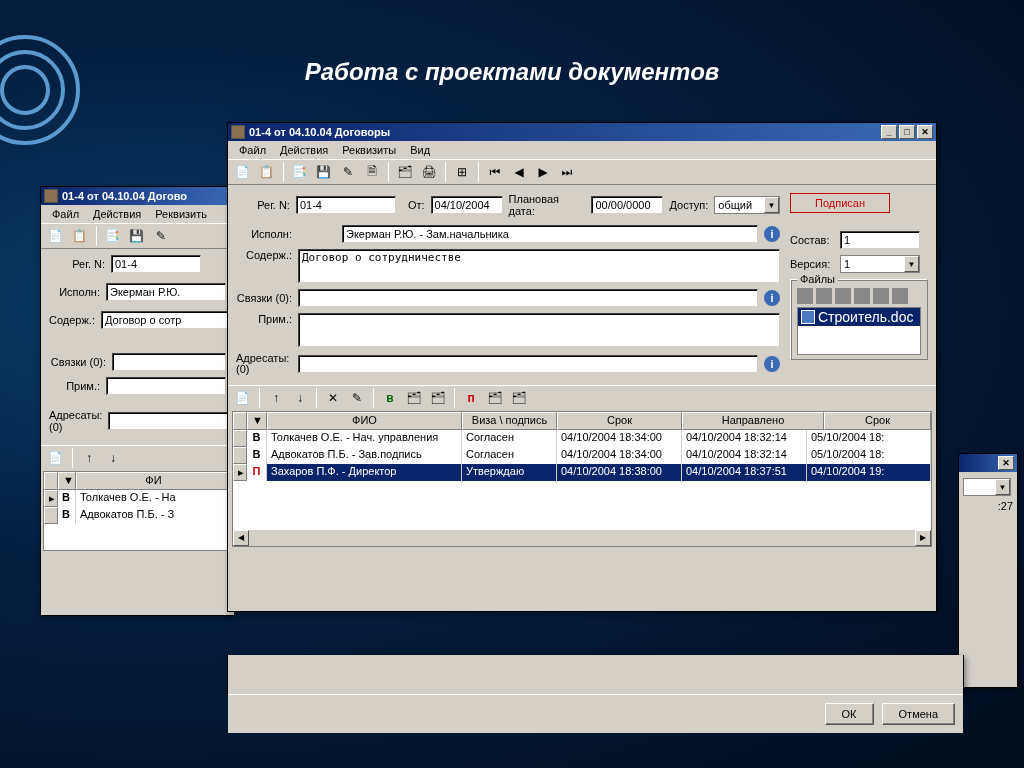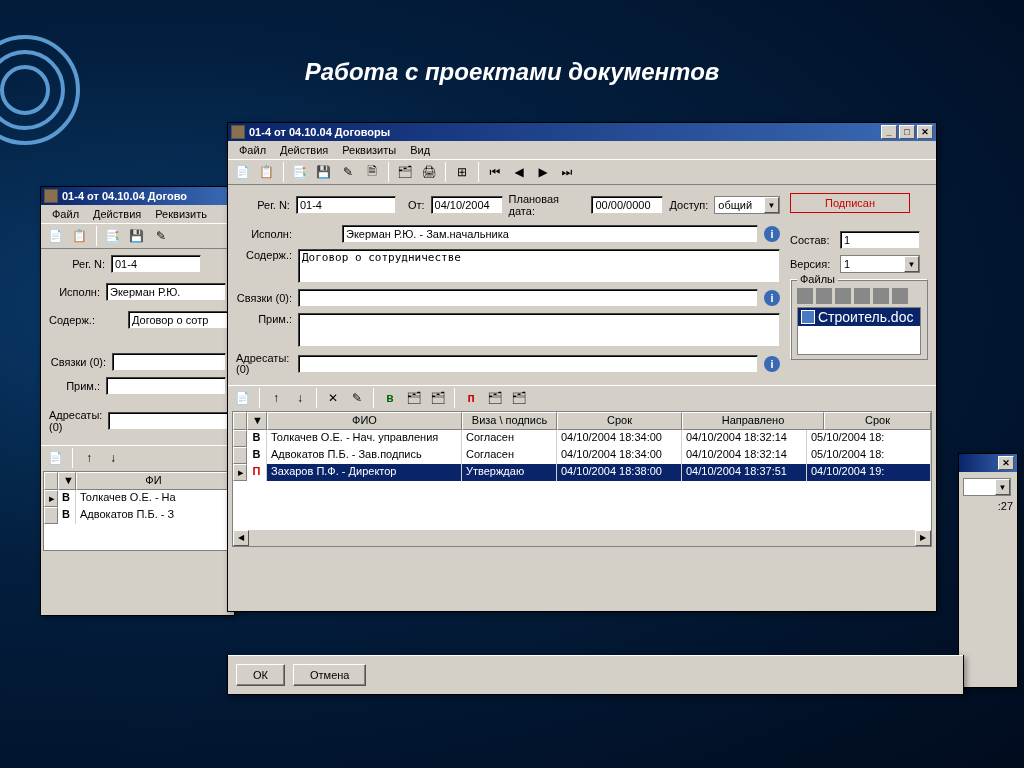--- a/index.html
+++ b/index.html
@@ -77,21 +77,21 @@
   display: flex; align-items: center; justify-content: center; font-size: 8px;
 }
 .btn {
   background: #d4d0c8; border: 1px solid #fff;
   border-right-color: #555; border-bottom-color: #555;
   box-shadow: inset -1px -1px 0 #808080;
   height: 22px; padding: 0 16px; font-size: 11px; cursor: pointer;
 }
 .status-btn {
   border: 1px solid #c00; color: #c00; background: #d4d0c8;
-  height: 20px; width: 120px; text-align: center; line-height: 18px; font-size: 11px;
+  height: 20px; width: 100px; text-align: center; line-height: 18px; font-size: 11px;
 }
 .info-icon {
   width: 16px; height: 16px; border-radius: 50%; background: #3a6ab4;
   color: #fff; font-weight: bold; text-align: center; line-height: 16px; font-size: 11px;
   cursor: pointer;
 }
 .group-box {
   border: 1px solid #808080; border-top-color: #fff; border-left-color: #fff;
   box-shadow: inset 1px 1px 0 #808080;
   padding: 8px 6px 4px; position: relative; margin-top: 6px;
@@ -125,22 +125,22 @@
 .grid-cell { padding: 1px 4px; border-right: 1px solid #d4d0c8; overflow: hidden; white-space: nowrap; }
 .marker { width: 14px; text-align: center; color: #000; background: #d4d0c8; border: 1px solid #fff; border-right-color:#808080; border-bottom-color:#808080; }
 .type-b { color: #000; font-weight: bold; }
 .type-p { color: #c00; font-weight: bold; }
 .scrollbar-h {
   height: 16px; background: #d4d0c8; display: flex; align-items: center;
 }
 .sb-btn { width: 16px; height: 16px; background: #d4d0c8; border: 1px solid #fff; border-right-color:#555; border-bottom-color:#555; font-size:8px; text-align:center; line-height:14px; }
 .sb-track { flex: 1; background: repeating-conic-gradient(#d4d0c8 0% 25%, #fff 0% 50%) 0/2px 2px; }
 .dialog-btns {
-  display: flex; justify-content: flex-start; gap: 8px; padding: 8px;
-  border-top: 1px solid #fff; background: #d4d0c8;
+  display: flex; justify-content: flex-end; gap: 8px; padding: 8px;
+  border-top: 1px solid #fff; background: #d4d0c8; margin-top: 39px;
 }
 </style>
 </head>
 <body>
 
 <div class="logo">
   <div class="logo-ring" style="width:110px;height:110px;top:5px;left:-30px"></div>
   <div class="logo-ring" style="width:80px;height:80px;top:20px;left:-15px"></div>
   <div class="logo-ring" style="width:50px;height:50px;top:35px;left:0"></div>
 </div>
@@ -169,21 +169,21 @@
     <div class="form-row">
       <span class="lbl">Рег. N:</span>
       <input class="field" style="width: 90px;" value="01-4">
     </div>
     <div class="form-row" style="margin-top:10px">
       <span class="lbl">Исполн:</span>
       <input class="field" style="width: 120px;" value="Экерман Р.Ю.">
     </div>
     <div class="form-row" style="margin-top:10px">
       <span class="lbl">Содерж.:</span>
-      <input class="field" style="width: 144px; margin-left: 27px;" value="Договор о сотр">
+      <input class="field" style="width: 144px;" value="Договор о сотр">
     </div>
     <div class="form-row" style="margin-top:24px">
       <span class="lbl" style="width:60px">Связки (0):</span>
       <input class="field" style="width: 114px;">
     </div>
     <div class="form-row">
       <span class="lbl">Прим.:</span>
       <input class="field" style="width: 120px;">
     </div>
     <div class="form-row" style="margin-top:14px">

